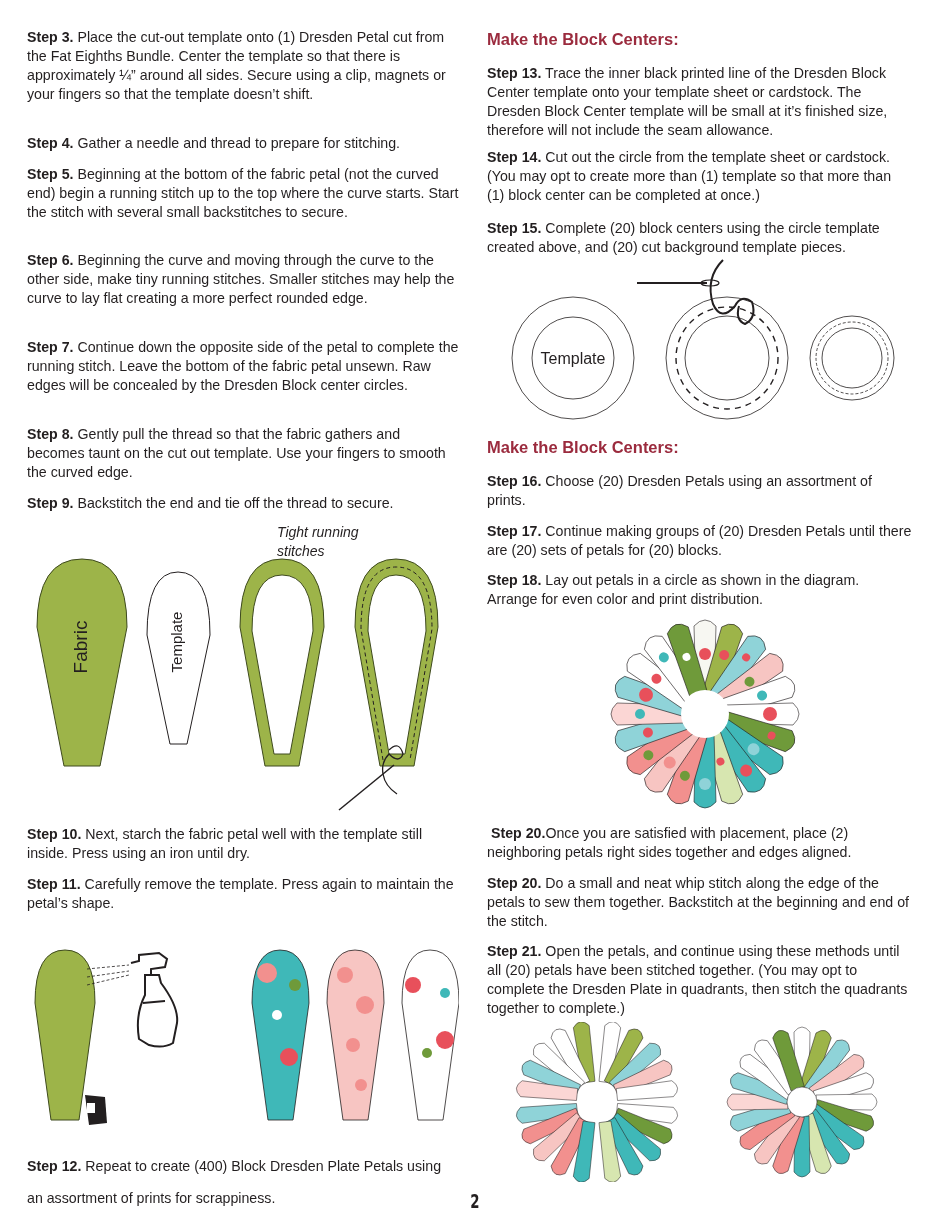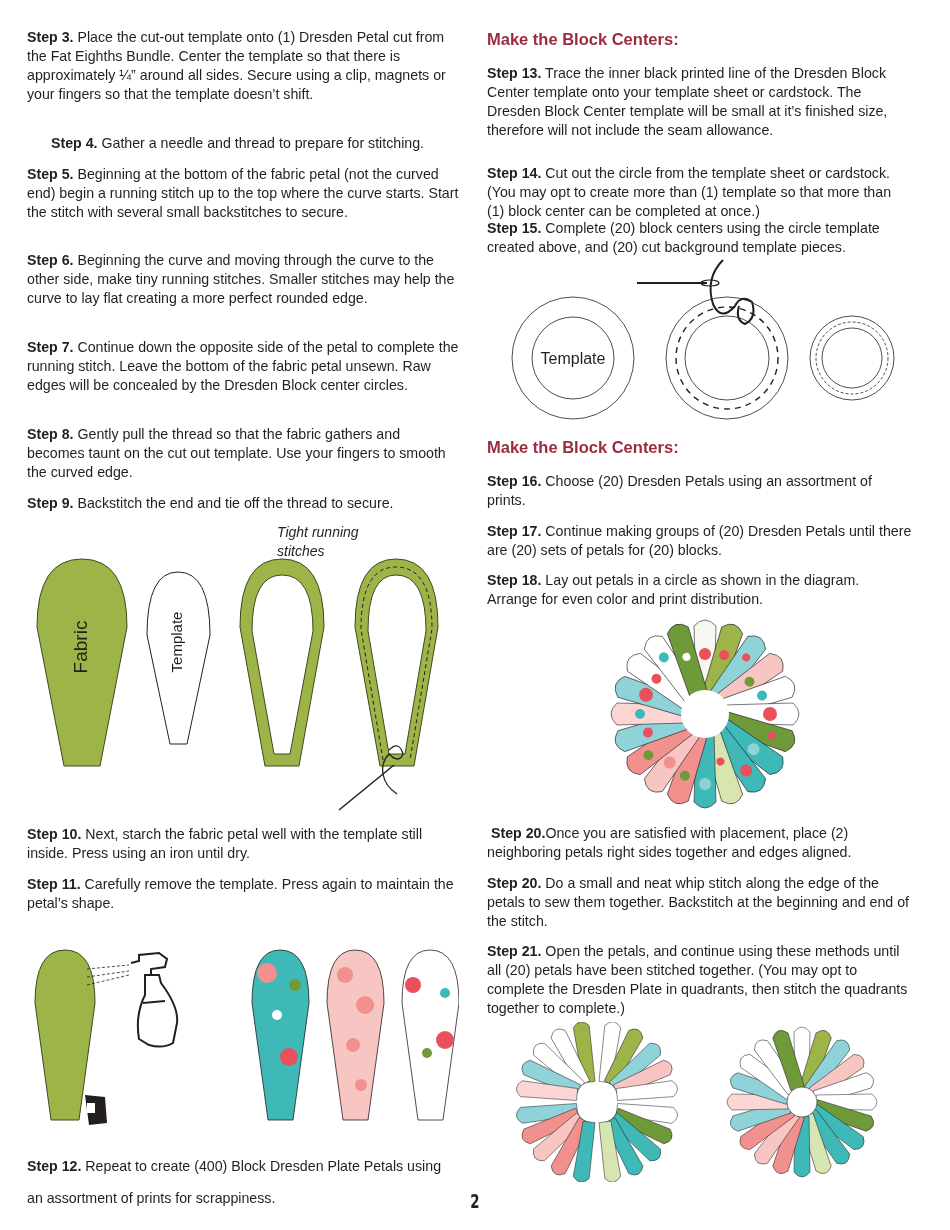--- a/index.html
+++ b/index.html
@@ -15,21 +15,21 @@
   .caption { position: absolute; font-size: 14px; line-height: 19px; text-align: left; font-style: italic; }
   .page-num { position: absolute; left: 0; width: 950px; top: 1190px; text-align: center;
               font-size: 19px; font-weight: bold; font-family: "DejaVu Sans", sans-serif; transform: scaleX(0.7); }
 </style>
 </head>
 <body>
 
 <div class="col left">
 
   <p class="step" style="top:28px;"><b>Step 3.</b><span> Place the cut-out template onto (1) Dresden Petal cut from the Fat Eighths Bundle. Center the template so that there is approximately ¼” around all sides. Secure using a clip, magnets or your fingers so that the template doesn’t shift.</span></p>
-  <p class="step" style="top:134px;margin-left:24px;"><b>Step 4.</b><span> Gather a needle and thread to prepare for stitching.</span></p>
+  <p class="step" style="top:134px;"><b>Step 4.</b><span> Gather a needle and thread to prepare for stitching.</span></p>
   <p class="step" style="top:165px;"><b>Step 5.</b><span> Beginning at the bottom of the fabric petal (not the curved end) begin a running stitch up to the top where the curve starts. Start the stitch with several small backstitches to secure.</span></p>
   <p class="step" style="top:251px;"><b>Step 6.</b><span> Beginning the curve and moving through the curve to the other side, make tiny running stitches. Smaller stitches may help the curve to lay flat creating a more perfect rounded edge.</span></p>
   <p class="step" style="top:338px;"><b>Step 7.</b><span> Continue down the opposite side of the petal to complete the running stitch. Leave the bottom of the fabric petal unsewn. Raw edges will be concealed by the Dresden Block center circles.</span></p>
   <p class="step" style="top:425px;"><b>Step 8.</b><span> Gently pull the thread so that the fabric gathers and becomes taunt on the cut out template. Use your fingers to smooth the curved edge.</span></p>
   <p class="step" style="top:494px;"><b>Step 9.</b><span> Backstitch the end and tie off the thread to secure.</span></p>
 
   <div class="caption" style="left:250px; top:523px; width:130px;">
     <div>Tight running</div>
     <div>stitches</div>
   </div>
@@ -102,21 +102,21 @@
     </g>
   </svg>
 
   <p class="step" style="top:1150px; line-height:32px;"><b>Step 12.</b><span> Repeat to create (400) Block Dresden Plate Petals using an assortment of prints for scrappiness.</span></p>
 </div>
 
 <div class="col right">
   <h2 class="heading" style="top:30px; color:#9b2b3e;">Make the Block Centers:</h2>
 
   <p class="step" style="top:64px;"><b>Step 13.</b><span> Trace the inner black printed line of the Dresden Block Center template onto your template sheet or cardstock. The Dresden Block Center template will be small at it’s finished size, therefore will not include the seam allowance.</span></p>
-  <p class="step" style="top:164px;"><b>Step 14.</b><span> Cut out the circle from the template sheet or cardstock. (You may opt to create more than (1) template so that more than (1) block center can be completed at once.)</span></p>
+  <p class="step" style="top:148px;"><b>Step 14.</b><span> Cut out the circle from the template sheet or cardstock. (You may opt to create more than (1) template so that more than (1) block center can be completed at once.)</span></p>
   <p class="step" style="top:219px;"><b>Step 15.</b><span> Complete (20) block centers using the circle template created above, and (20) cut background template pieces.</span></p>
 
   <svg class="fig" style="left:20px; top:258px;" width="400" height="165" viewBox="0 0 400 165">
     <g fill="none" stroke="#231f20" stroke-width="0.8">
       <circle cx="66" cy="100" r="61"></circle>
       <circle cx="66" cy="100" r="41"></circle>
       <text x="66" y="106" font-size="16" font-family="Liberation Sans, sans-serif" fill="#231f20" stroke="none" text-anchor="middle">Template</text>
     </g>
     <g fill="none" stroke="#231f20">
       <circle cx="220" cy="100" r="61" stroke-width="0.8"></circle>

